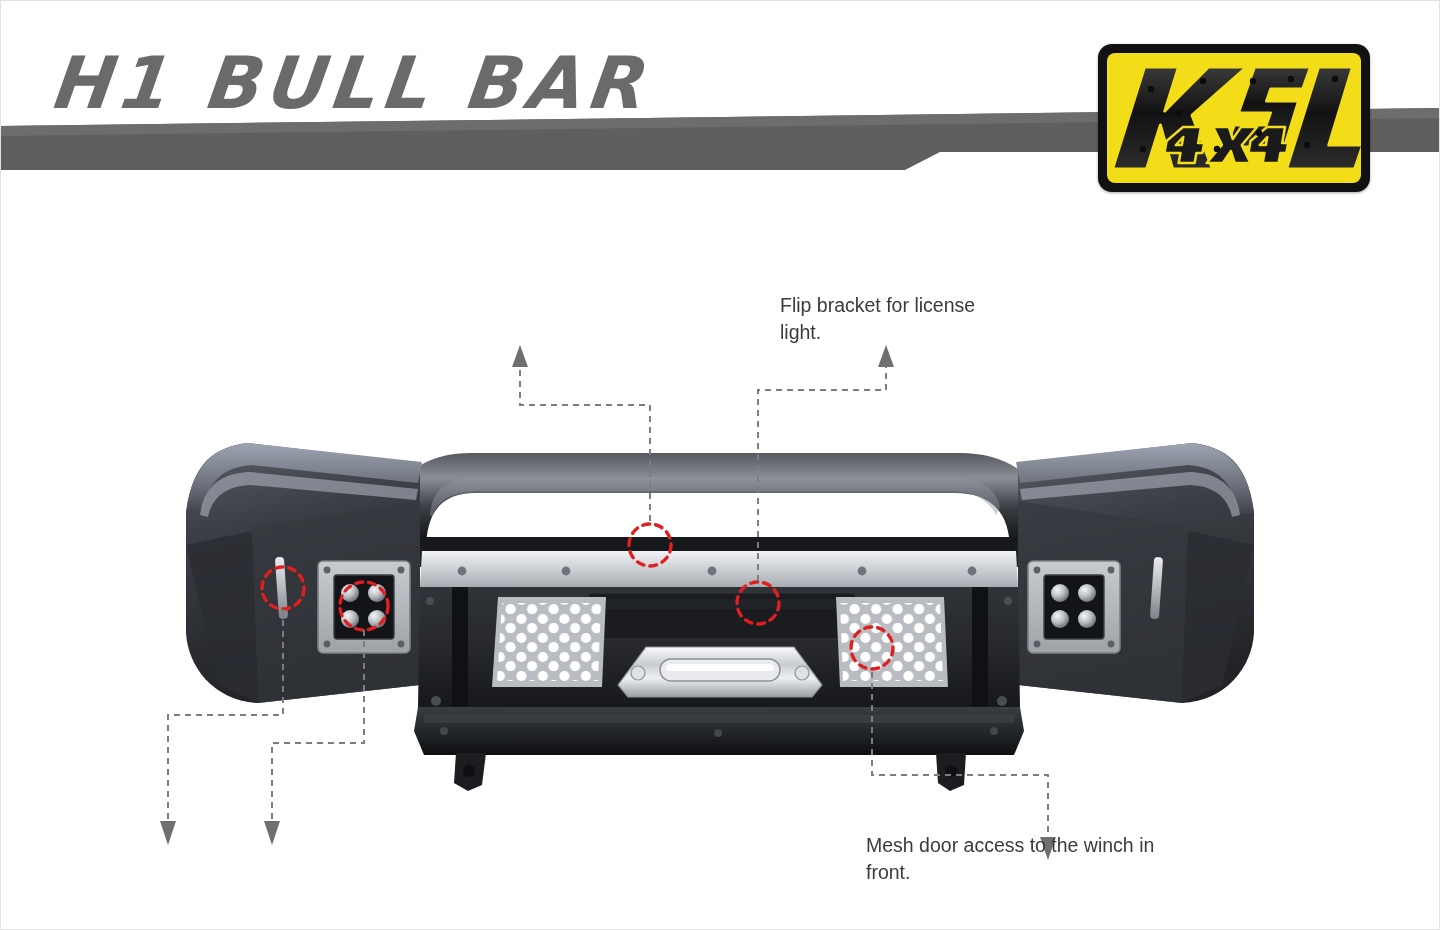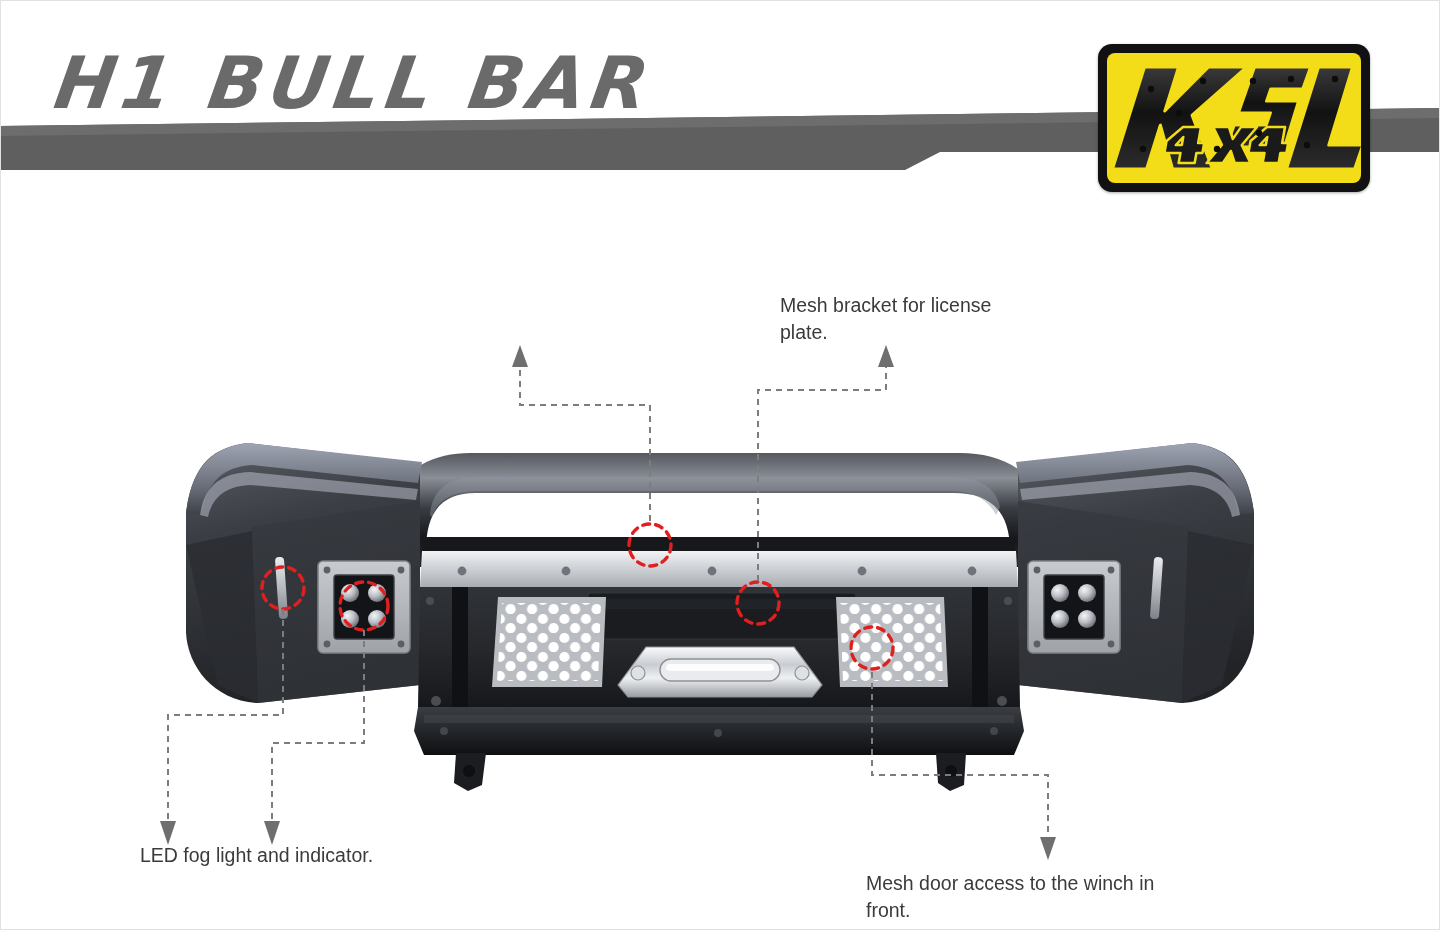--- a/index.html
+++ b/index.html
@@ -48,21 +48,21 @@
 
   
   .callout{
     position:absolute;
     font-family:"Liberation Sans",sans-serif;
     font-size:19.5px;line-height:27px;color:#3b3b3b;
   }
   .c-ss{left:428px;top:279px;width:300px;}
   .c-flip{left:780px;top:292px;width:222px;}
   .c-led{left:140px;top:842px;width:340px;}
-  .c-mesh{left:866px;top:870px;width:330px;}
+  .c-mesh{left:866px;top:832px;width:330px;}
 </style>
 </head>
 <body>
 
 <div id="page">
 
   <div class="header">
 
     <svg class="header-bar-svg" viewBox="0 0 1440 215" preserveAspectRatio="none">
 
@@ -339,20 +339,19 @@
         <polygon points="520,130 528,152 512,152"></polygon>
         <polygon points="886,130 894,152 878,152"></polygon>
         <polygon points="1048,645 1040,622 1056,622"></polygon>
         <polygon points="168,630 160,606 176,606"></polygon>
         <polygon points="272,630 264,606 280,606"></polygon>
       </g>
     </svg>
   </div>
 
 
-  <div class="callout c-flip">Mesh bracket for license plate.</div>
-
-  <div class="callout c-led">LED fog light and indicator.</div>
+  <div class="callout c-flip">Flip bracket for license light.</div>
+
 
   <div class="callout c-mesh">Mesh door access to the winch in front.</div>
 
   <div class="frame-edge"></div>
 </div>
 
 </body></html>

